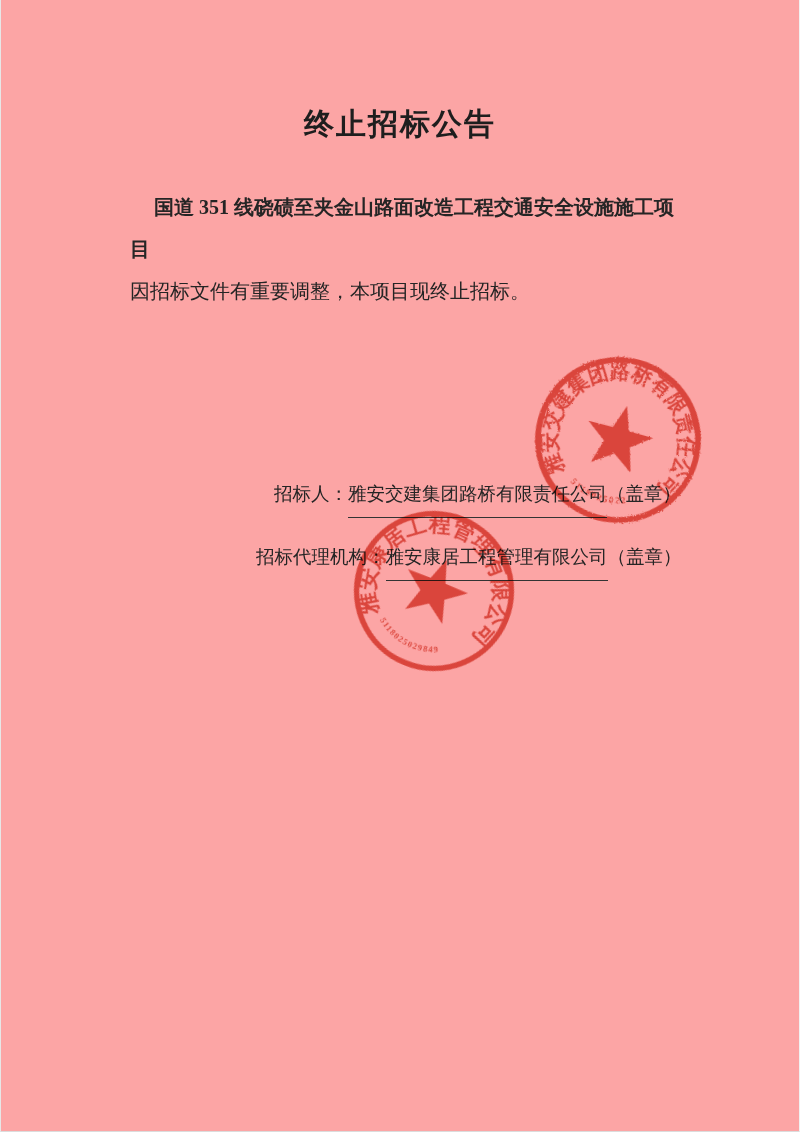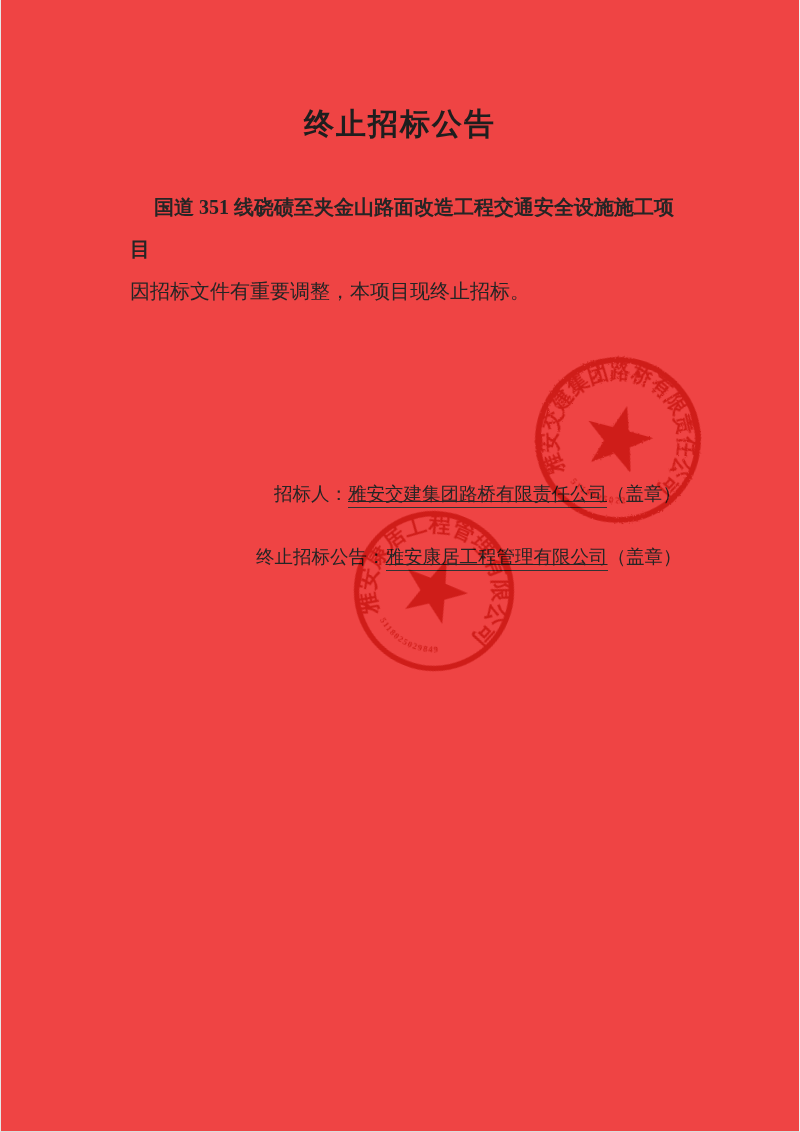--- a/index.html
+++ b/index.html
@@ -1,19 +1,19 @@
 <!DOCTYPE html>
 <html><head>
 <meta charset="utf-8">
 <style>
   html,body{margin:0;padding:0;background:#ffffff;}
   .page{
     position:relative;
     width:800px;height:1132px;
-    background:#ef4444;
+    background:#fca5a5;
     overflow:hidden;
     font-family:"Liberation Serif","DejaVu Serif",serif;
     color:#222;
   }
   .page-edge{
     position:absolute;left:0;top:0;right:0;bottom:0;
     border-left:1px solid #e7e7e7;
     border-right:1px solid #f1f1f1;
     border-bottom:1px solid #dcdcdc;
     pointer-events:none;
@@ -41,22 +41,21 @@
   .sig-line{
     position:absolute;
     font-size:18.5px;
     color:#252525;
     white-space:nowrap;
   }
   .sig-1{left:274px;top:481px;}
   .sig-2{left:256px;top:544px;}
   .u{
     border-bottom:1.5px solid #333;
-    padding-bottom:3px;
-    text-decoration:underline;
+    padding-bottom:13px;
   }
   .stamp{
     position:absolute;
     mix-blend-mode:multiply;
     opacity:0.82;
     pointer-events:none;
   }
   .stamp-1{
     left:530px;top:352px;width:176px;height:176px;
     transform:rotate(15deg);
@@ -78,21 +77,21 @@
 
   <h1 class="doc-title">终止招标公告</h1>
 
   <div class="doc-body">
     <p class="indent1">国道 351 线硗碛至夹金山路面改造工程交通安全设施施工项目</p>
     <p>因招标文件有重要调整，本项目现终止招标。</p>
   </div>
 
   <div class="sig-line sig-1"><span>招标人：</span><span class="u">雅安交建集团路桥有限责任公司</span><span>（盖章）</span></div>
 
-  <div class="sig-line sig-2"><span>终止招标公告：</span><span class="u">雅安康居工程管理有限公司</span><span>（盖章）</span></div>
+  <div class="sig-line sig-2"><span>招标代理机构：</span><span class="u">雅安康居工程管理有限公司</span><span>（盖章）</span></div>
 
   <svg class="stamp stamp-1" viewBox="0 0 200 200">
     <defs>
       <filter id="rough1" x="-10%" y="-10%" width="120%" height="120%">
         <feTurbulence type="fractalNoise" baseFrequency="0.9" numOctaves="2" result="n"></feTurbulence>
         <feDisplacementMap in="SourceGraphic" in2="n" scale="3"></feDisplacementMap>
       </filter>
       <path id="s1-top" d="M50.5,149.5 A70,70 0 1 1 149.5,149.5" fill="none"></path>
       <path id="s1-bot" d="M53.7,155.2 A72,72 0 0 0 146.3,155.2" fill="none"></path>
     </defs>

